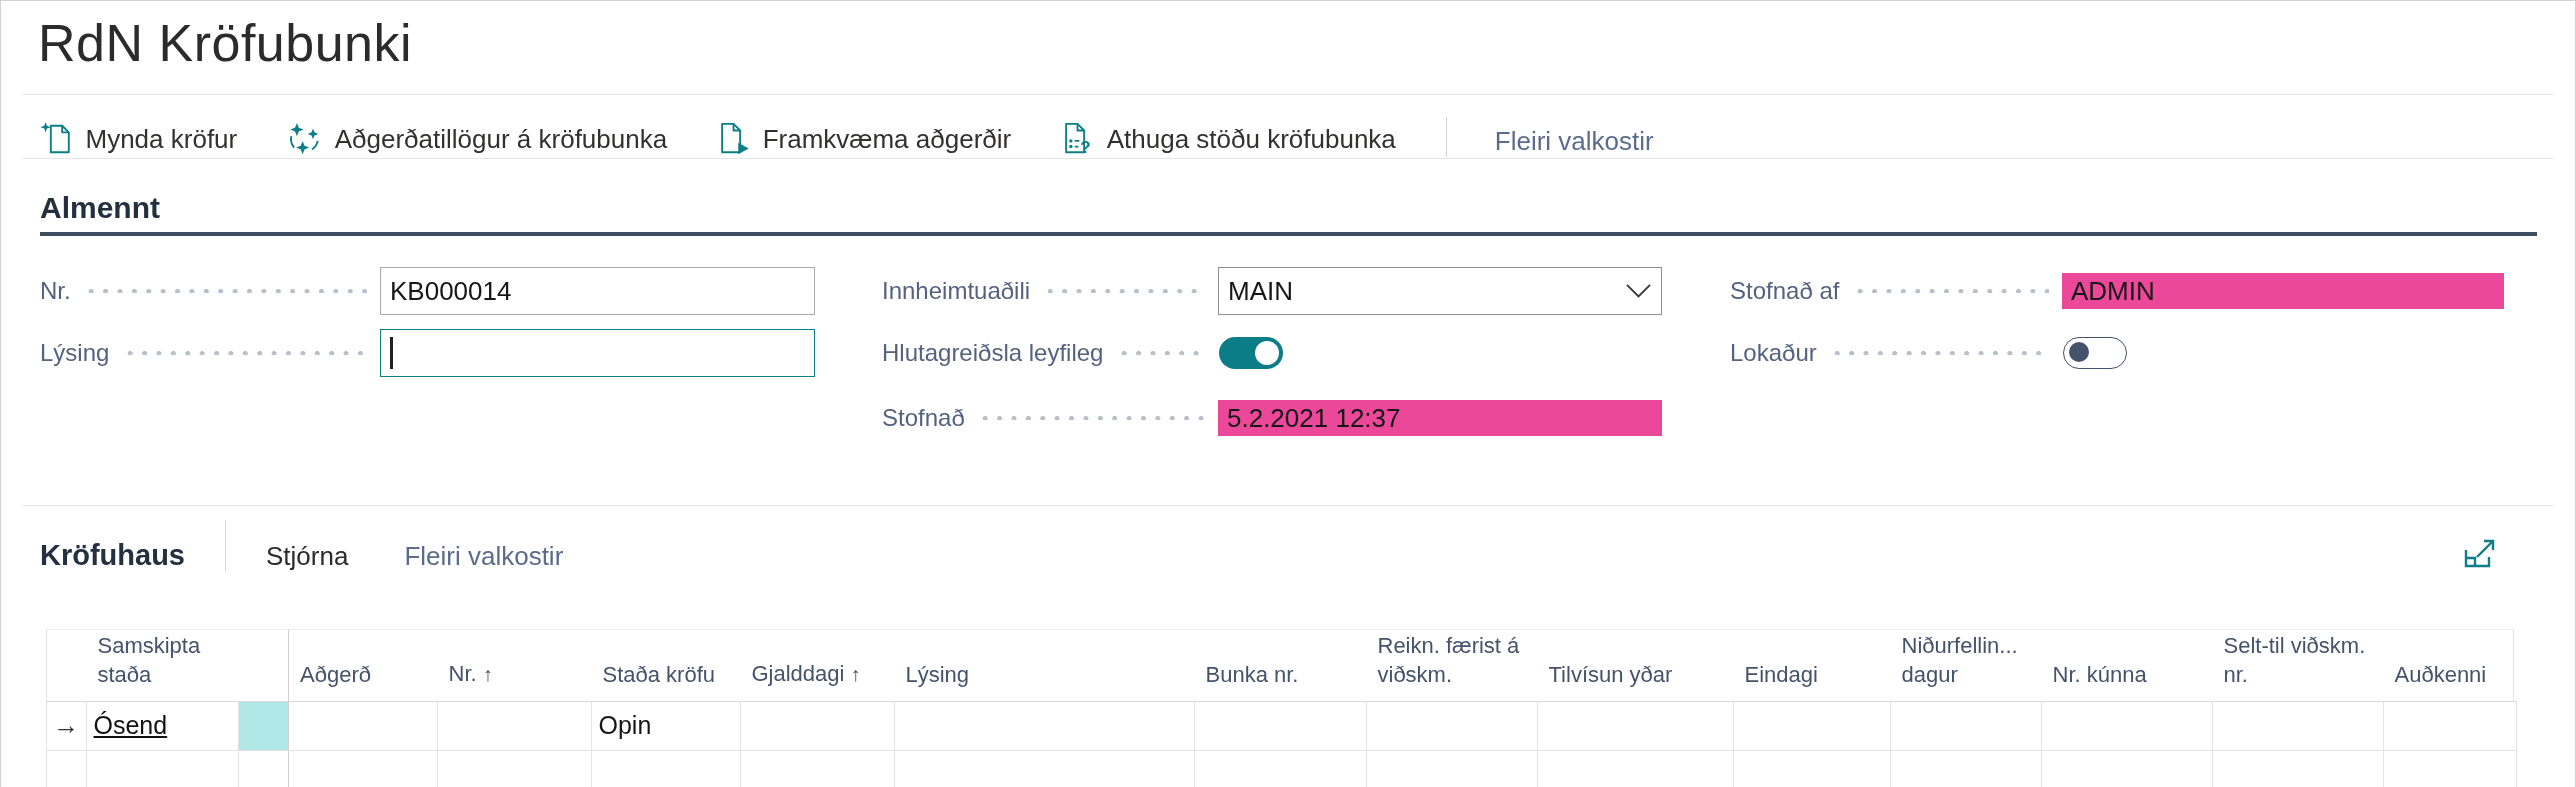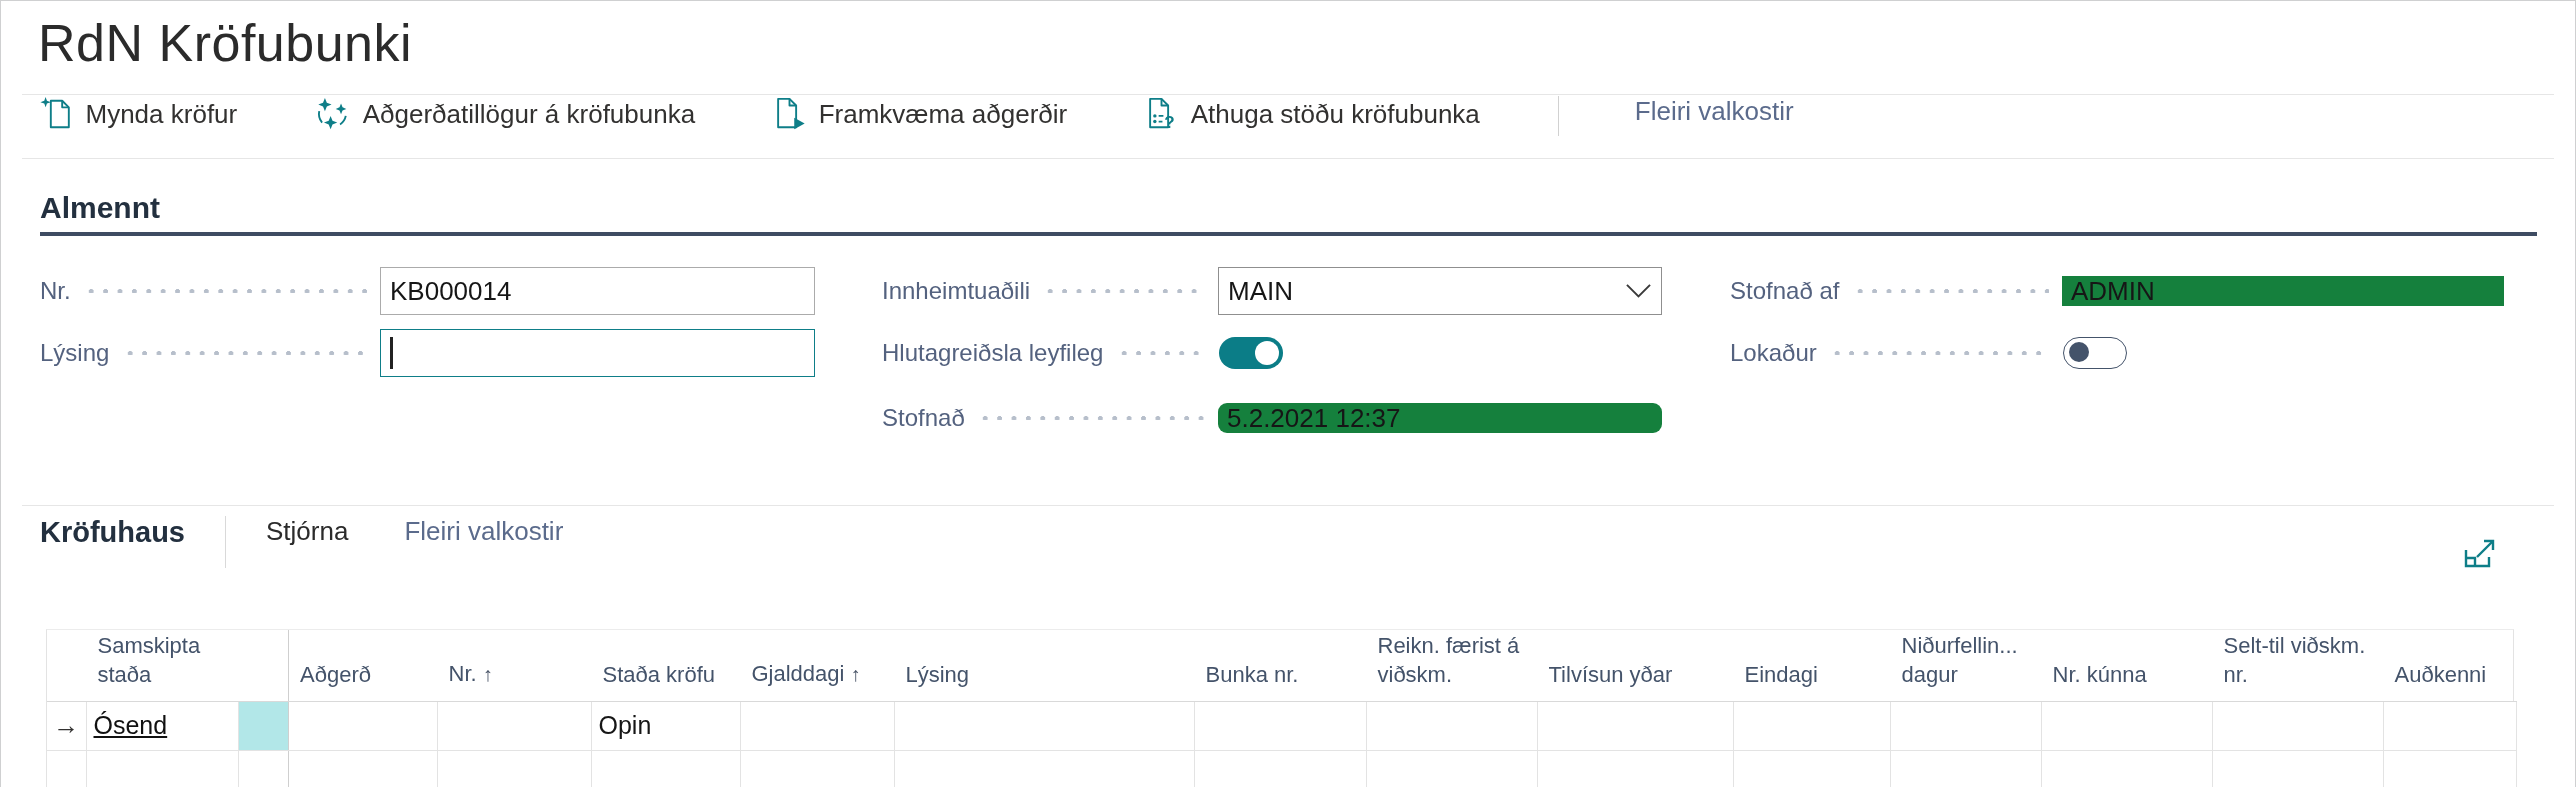--- a/index.html
+++ b/index.html
@@ -17,21 +17,21 @@
     font-size:52px; font-weight:300; color:#2b2b2b; letter-spacing:0.5px;
   }
 
   
   .rule { position:absolute; left:21px; right:21px; height:1px; background:#e6e6e6; }
   .rule.r1 { top:93px; }
   .rule.r2 { top:157px; }
   .rule.r3 { top:504px; }
 
   
-  .toolbar { position:absolute; left:39px; top:95px; height:61px; display:flex; align-items:flex-start;gap:28px; }
+  .toolbar { position:absolute; left:39px; top:95px; height:61px; display:flex; align-items:flex-end; }
   .tb-item {
     display:flex; align-items:center; gap:12.5px; margin-right:50px;
     background:none; border:none; cursor:pointer;
     font-family:inherit; font-size:26px; color:#323130; white-space:nowrap;
   }
   .tb-icon { display:flex; align-items:center; }
   .tb-divider { width:1px; height:40px; background:#d1d1d1; margin-right:48px; }
   .tb-more {
     background:none; border:none; cursor:pointer;
     font-family:inherit; font-size:26px; color:#5b6b8c; white-space:nowrap;
@@ -52,34 +52,34 @@
     background-image:radial-gradient(circle, #b7bfcb 2.2px, transparent 2.7px);
     background-size:14.4px 4.8px; background-repeat:repeat-x; background-position:left center;
   }
   .control {
     display:flex; align-items:center; height:48px; background:#fff;
     border:1px solid #ababab; padding:0 9px; font-size:26px; color:#161616; flex:none;
   }
   .control.focused { border:1.9px solid #0e7e88; }
   .caret { display:inline-block; width:2.9px; height:32px; background:#222; }
   .control.combo { justify-content:space-between; border-color:#8f8f8f; }
-  .control.readonly { background:#15803d; border:none; height:30px; }
+  .control.readonly { background:#ec4899; border:none; height:36px; }
 
   .toggle { position:relative; width:64px; height:32px; border-radius:16.3px; flex:none; cursor:pointer; }
   .toggle.on { background:#0b7d87; }
   .toggle.on .knob {
     position:absolute; right:3.8px; top:3.8px; width:24px; height:24px; border-radius:50%; background:#fff;
   }
   .toggle.off { background:#fff; border:1.9px solid #44536a; }
   .toggle.off .knob {
     position:absolute; left:4.8px; top:3.8px; width:20px; height:20px; border-radius:50%; background:#44536a;
   }
 
   
-  .lines-header { position:absolute; left:39px; top:515px; height:56px; display:flex; align-items:flex-start; }
+  .lines-header { position:absolute; left:39px; top:515px; height:56px; display:flex; align-items:flex-end; }
   .lines-title { font-size:29px; font-weight:700; color:#23303f; cursor:pointer; }
   .vdiv { width:1px; height:52px; background:#d9d9d9; margin:0 40px; }
   .lines-menu-item {
     background:none; border:none; cursor:pointer; font-family:inherit;
     font-size:26px; color:#2b2b2b; margin-right:56px; white-space:nowrap;
   }
   .lines-menu-item.muted { color:#5b6b8c; margin-right:0; }
   .expand-btn {
     position:absolute; left:2457px; top:534px; width:42px; height:40px;
     background:none; border:none; cursor:pointer; display:flex; align-items:center; justify-content:center;
@@ -217,21 +217,21 @@
         <svg class="icon-svg" width="27" height="15.4" viewBox="0 0 28 16">
           <path d="M2 2l12 12L26 2" fill="none" stroke="#3a3a3a" stroke-width="2"></path>
         </svg>
       </span>
     </div>
   </div>
 
   <div class="field" style="left:881px; top:394px; width:780px; height:46px;">
     <label>Stofnað</label>
     <div class="leader"></div>
-    <div class="control readonly" style="width:444px;border-radius:9px;">
+    <div class="control readonly" style="width:444px;">
       <span>5.2.2021 12:37</span>
     </div>
   </div>
 
   <div class="field" style="left:1729px; top:266px; width:774px;">
     <label>Stofnað af</label>
     <div class="leader"></div>
     <div class="control readonly" style="width:442px;">
       <span>ADMIN</span>
     </div>

